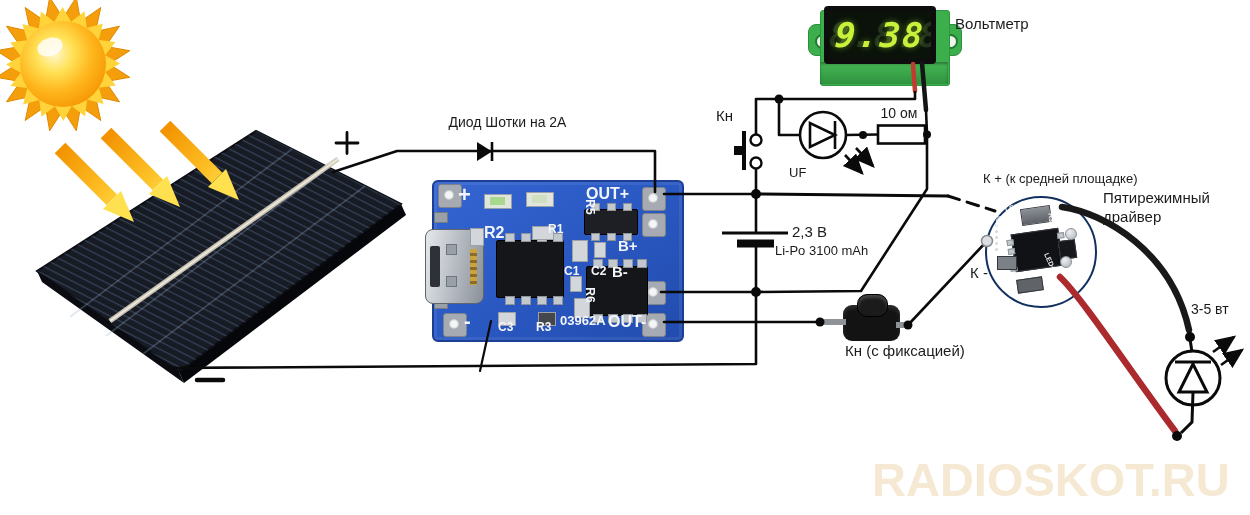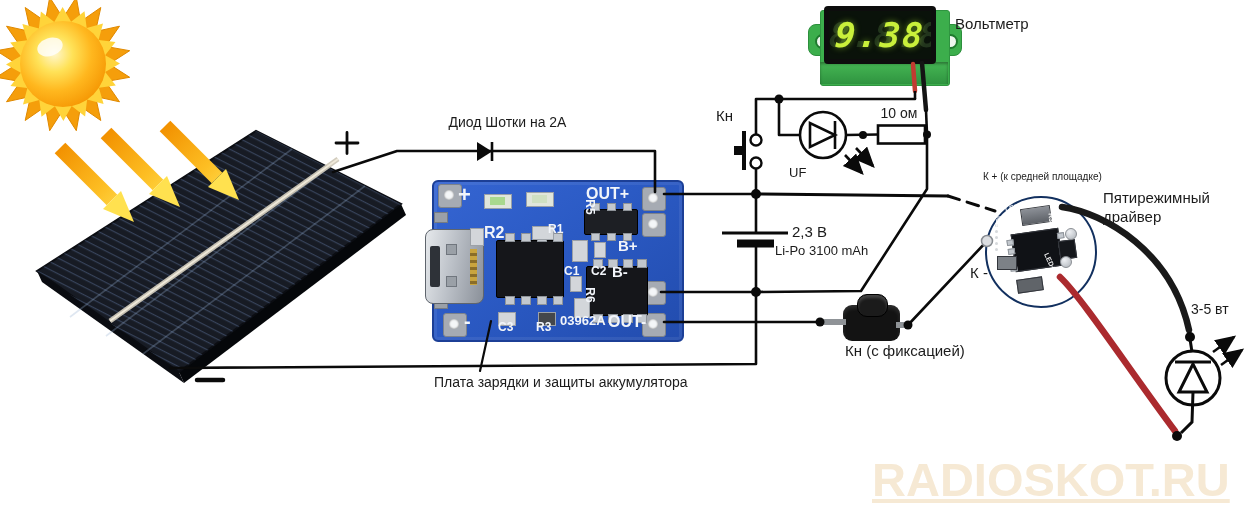--- a/index.html
+++ b/index.html
@@ -2,21 +2,21 @@
 <html><head>
 <meta charset="utf-8">
 <style>
   html,body{margin:0;padding:0;background:#ffffff;}
   .canvas{position:relative;width:1250px;height:515px;background:#ffffff;overflow:hidden;
           font-family:"Liberation Sans",sans-serif;}
   .layer{position:absolute;left:0;top:0;}
   .lbl{position:absolute;font:14px/1.25 "Liberation Sans",sans-serif;color:#1b1b1b;white-space:nowrap;z-index:6;}
   .lbl.center{text-align:center;}
   .watermark{position:absolute;left:872px;top:456px;font:bold 47px/1 "Liberation Sans",sans-serif;
-             color:#f6e9d4;letter-spacing:0px;z-index:1;text-decoration:underline;}
+             color:#f6e9d4;letter-spacing:0px;z-index:1;}
   
   .chg{position:absolute;left:432px;top:180px;width:248px;height:158px;z-index:2;
        background:linear-gradient(145deg,#3565d2 0%,#2b5ac4 45%,#224cae 100%);
        border:2px solid #1c3f96;border-radius:6px;box-shadow:inset 0 0 0 3px rgba(255,255,255,.07);}
   .pad{position:absolute;width:22px;height:22px;background:#a6abb3;border:1px solid #7d838b;border-radius:3px;}
   .pad::after{content:"";position:absolute;left:5px;top:5px;width:10px;height:10px;border-radius:50%;
               background:#f4f6f8;box-shadow:inset 0 0 2px #777;}
   .spad{position:absolute;background:#9aa0a8;border:1px solid #757b83;}
   .silk{position:absolute;color:#f2f5fa;font-family:"Liberation Sans",sans-serif;font-weight:bold;}
   .chip{position:absolute;background:#15161a;border:1px solid #000;border-radius:2px;}
@@ -358,23 +358,22 @@
     </g>
   </svg>
 
   <span class="lbl center" style="left:435px;top:114px;width:145px">Диод Шотки на 2А</span>
   <span class="lbl" style="left:955px;top:15px;font-size:15px">Вольтметр</span>
   <span class="lbl" style="left:716px;top:107px;font-size:15px">Кн</span>
   <span class="lbl center" style="left:876px;top:105px;width:46px">10 ом</span>
   <span class="lbl" style="left:789px;top:165px;font-size:13px">UF</span>
   <span class="lbl" style="left:792px;top:223px;font-size:15px">2,3 В</span>
   <span class="lbl" style="left:775px;top:243px;font-size:13px">Li-Po 3100 mAh</span>
-  <span class="lbl" style="left:983px;top:171px;font-size:10px">К +  (к средней площадке)</span>
+  <span class="lbl" style="left:983px;top:171px;font-size:13px">К +  (к средней площадке)</span>
   <span class="lbl" style="left:1103px;top:189px;font-size:15px">
     <span style="display:block">Пятирежимный</span>
     <span style="display:block">драйвер</span>
   </span>
   <span class="lbl" style="left:970px;top:264px;font-size:15px">К -</span>
   <span class="lbl" style="left:1191px;top:301px">3-5 вт</span>
   <span class="lbl" style="left:845px;top:342px;font-size:15px">Кн (с фиксацией)</span>
-  <span class="lbl" style="left:434px;top:374px">Плата зарядки и защиты аккумулятора</span>
 
 </div>
 
 </body></html>

